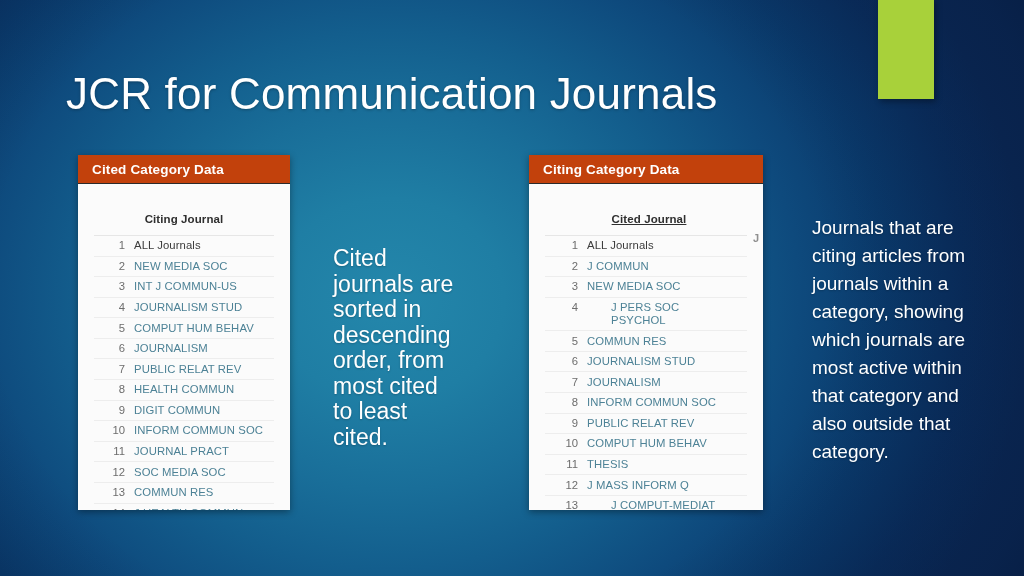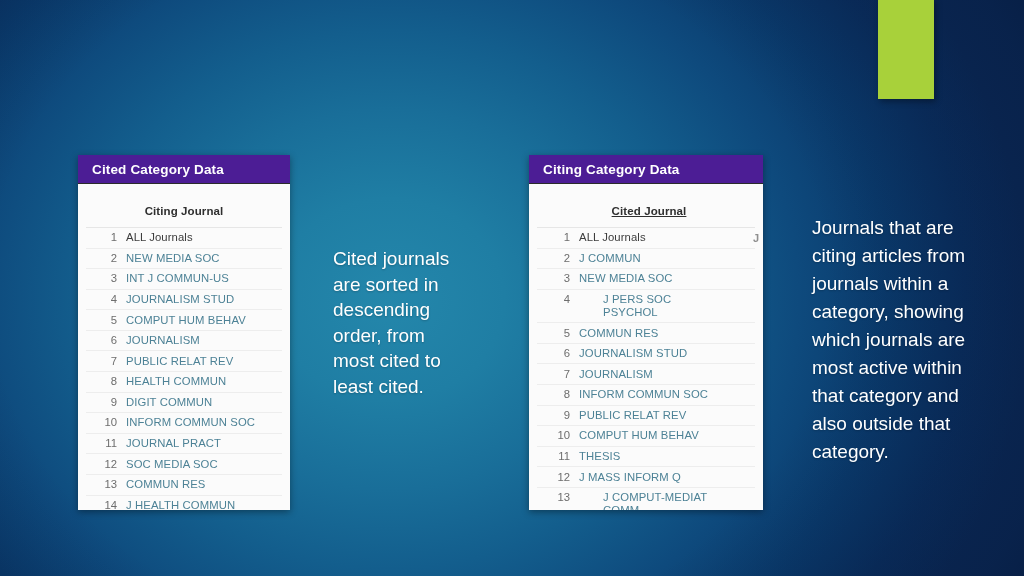--- a/index.html
+++ b/index.html
@@ -77,34 +77,34 @@
     position: absolute;
     background: #fdfdfd;
     box-shadow: 0 2px 7px rgba(0,0,0,0.38);
     z-index: 4;
     overflow: hidden;
   }
   .card-left  { left: 78px;  top: 155px; width: 212px; height: 355px; }
   .card-right { left: 529px; top: 155px; width: 234px; height: 355px; }
 
   .card-header {
-    background: #4c1d95;
+    background: #c2410c;
     color: #ffffff;
     font-size: 13.5px;
     font-weight: bold;
     padding: 7px 0 14px 14px;
     height: 29px;
     line-height: 15px;
     letter-spacing: 0.15px;
     border-bottom: 1px solid #2b2b2b;
   }
 
   .card-body {
     background: #fbfbfb;
-    padding: 8px;
+    padding: 16px;
     position: relative;
   }
 
   .col-title {
     text-align: center;
     font-size: 11.5px;
     font-weight: bold;
     color: #2f2f2f;
     padding: 13px 0 10px 0;
     letter-spacing: 0.1px;
@@ -159,38 +159,39 @@
     position: absolute;
     color: #ffffff;
     font-weight: 300;
     text-shadow: 0 1px 2px rgba(0,0,0,0.22);
     z-index: 4;
   }
   .callout-middle {
     left: 333px;
     top: 246px;
     width: 122px;
-    font-size: 19px;
+    font-size: 23px;
     line-height: 25.5px;
   }
   .callout-right {
     left: 812px;
     top: 214px;
     width: 172px;
     font-size: 19px;
     line-height: 28px;
   }
 </style>
 </head>
 <body>
 
 <div class="slide">
 
   <div class="accent-rect"></div>
 
+  <h1 class="slide-title">JCR for Communication Journals</h1>
 
   <div class="table-card card-left">
     <div class="card-header">Cited Category Data</div>
     <div class="card-body">
       <div class="col-title">Citing Journal</div>
       <ul class="rows" id="cited-rows">
           <li class="row is-all">
             <span class="row-num">1</span>
             <span class="row-name">ALL Journals</span>
           </li>

